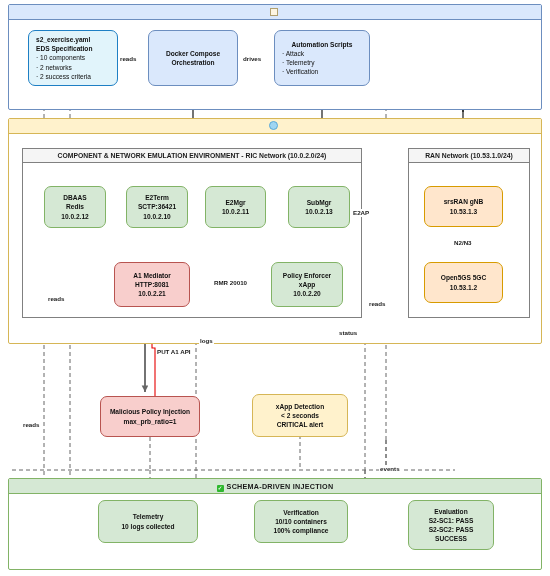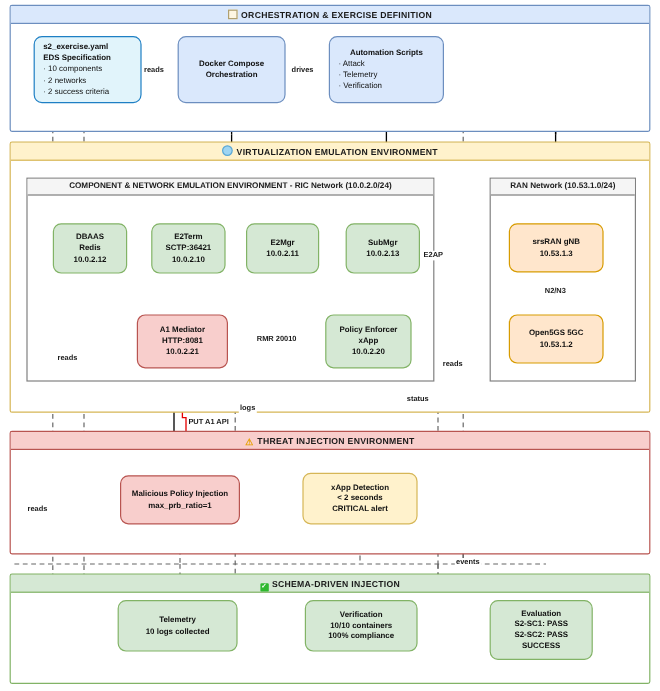--- a/index.html
+++ b/index.html
@@ -220,35 +220,30 @@
     <path d="M386,440 L386,455 L386,470" stroke="#666" stroke-width="1" stroke-dasharray="4,3" fill="none"></path>
     <path d="M365,470 L365,498 L348,498" stroke="#666" stroke-width="1" stroke-dasharray="4,3" fill="none" marker-end="url(#arrG)"></path>
 
     <path d="M300,435 L300,470" stroke="#666" stroke-width="1" stroke-dasharray="4,3" fill="none"></path>
 
     <path d="M150,437 L150,470" stroke="#666" stroke-width="1" stroke-dasharray="4,3" fill="none"></path>
   </svg>
 
   <div class="swimlane lane-orch" style="left:8px; top:4px; width:534px; height:106px;">
     <div class="swimlane-title">
-      <span class="icon-sq"></span><span>ORCHESTRATION &amp; EXERCISE DEFINITION</span>
+      <span class="icon-sq"></span>
     </div>
   </div>
 
   <div class="swimlane lane-virt" style="left:8px; top:118px; width:534px; height:226px;">
     <div class="swimlane-title">
-      <span class="icon-globe"></span><span>VIRTUALIZATION EMULATION ENVIRONMENT</span>
+      <span class="icon-globe"></span>
     </div>
   </div>
 
-  <div class="swimlane lane-threat" style="left:8px; top:359px; width:534px; height:103px;">
-    <div class="swimlane-title">
-      <span class="tico" style="color:#e6a100;">⚠</span><span>THREAT INJECTION ENVIRONMENT</span>
-    </div>
-  </div>
 
   <div class="swimlane lane-valid" style="left:8px; top:478px; width:534px; height:92px;">
     <div class="swimlane-title">
       <span class="icon-chk">✓</span><span>SCHEMA-DRIVEN INJECTION</span>
     </div>
   </div>
 
   <div class="subnet" style="left:22px; top:148px; width:340px; height:170px;">
     <div class="subnet-title">COMPONENT &amp; NETWORK EMULATION ENVIRONMENT - RIC Network (10.0.2.0/24)</div>
   </div>

